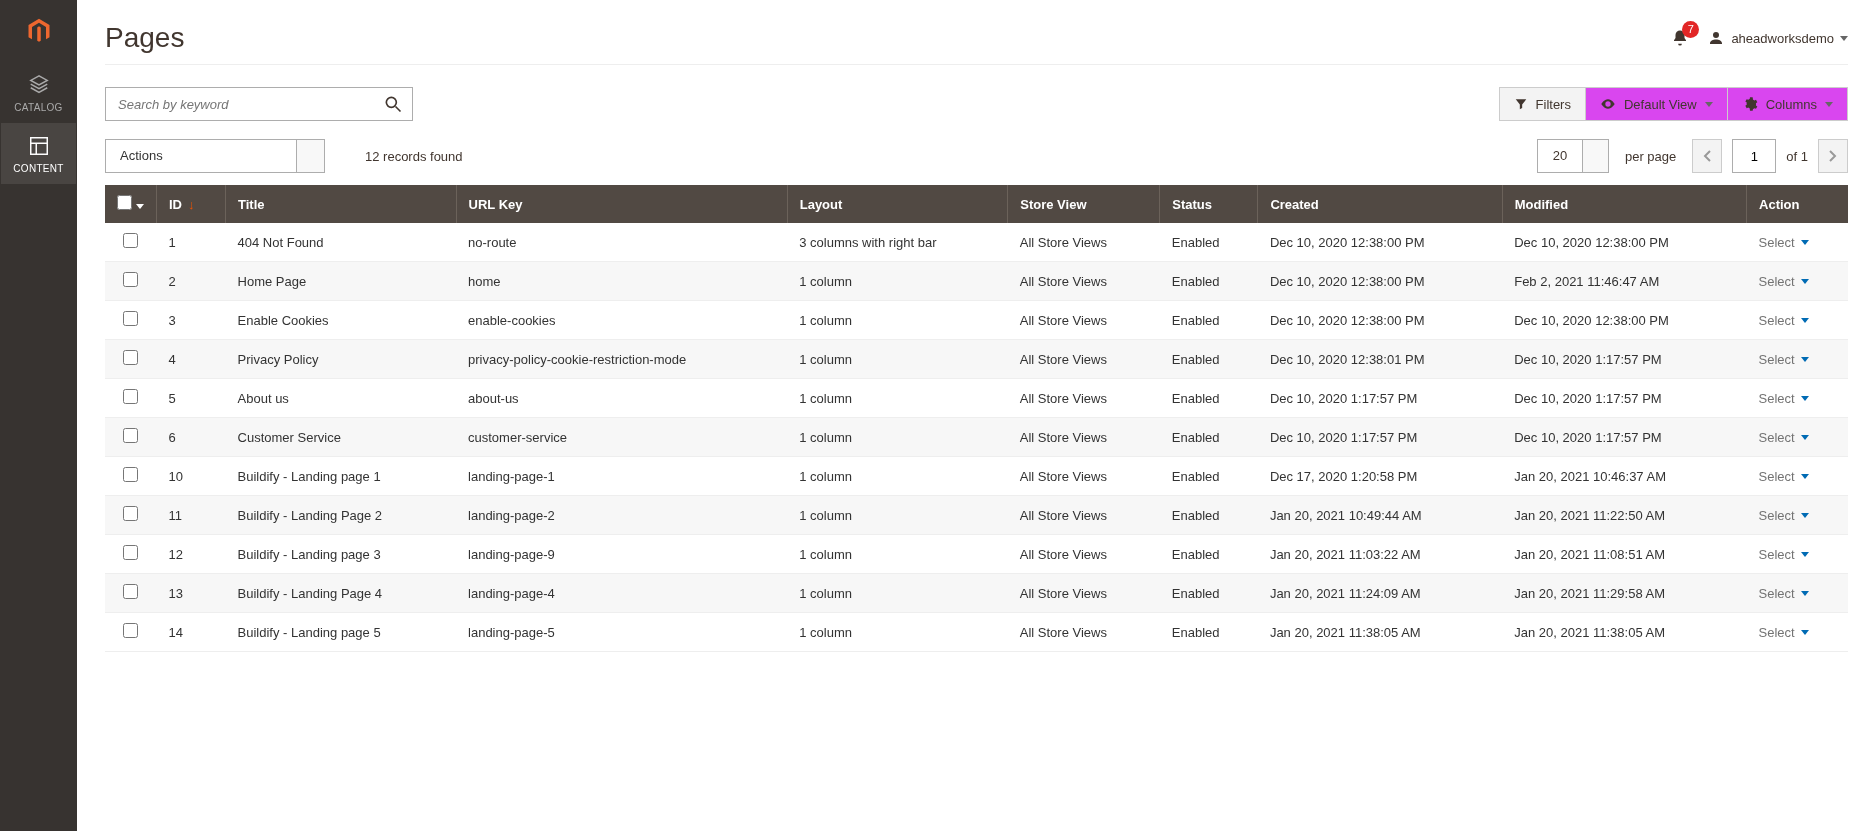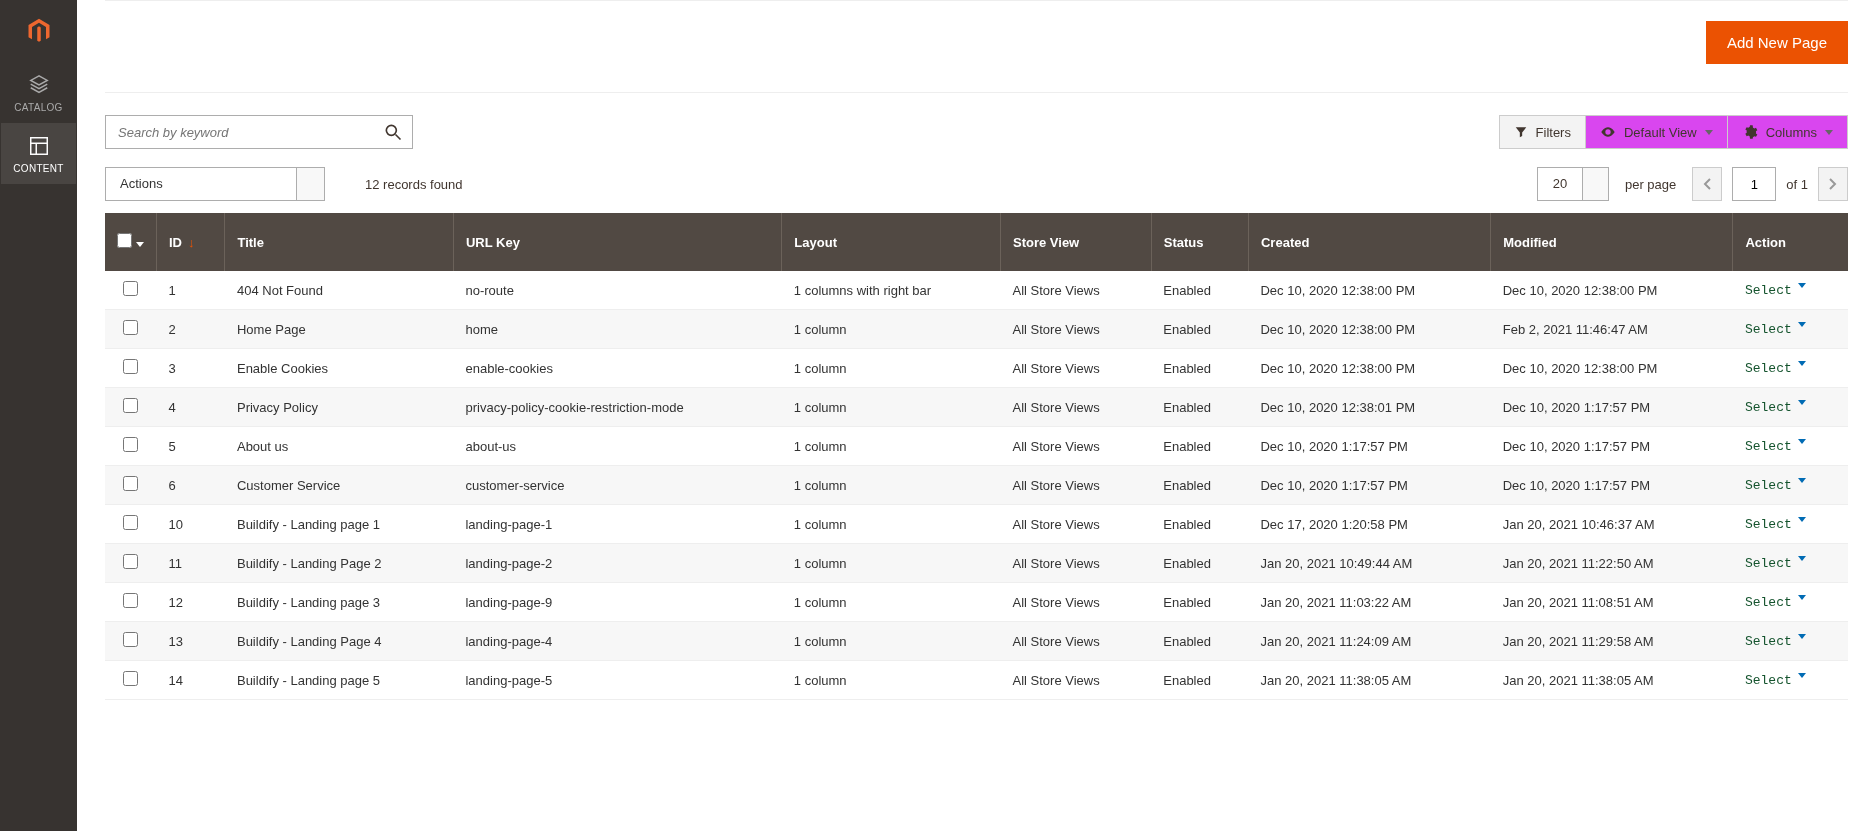--- a/index.html
+++ b/index.html
@@ -48,31 +48,31 @@
 .pag-right { display:flex; align-items:center; gap:16px; font-size:13px; color:#41362f;justify-content:center; }
 .pp-box { display:flex; border:1px solid #adadad; height:34px; }
 .pp-box .pp-val { width:44px; text-align:center; line-height:32px; }
 .pp-box .pp-btn { width:26px; border-left:1px solid #adadad; display:flex; align-items:center; justify-content:center; cursor:pointer; background:#f8f8f8; }
 .pager { display:flex; align-items:center; gap:10px; }
 .pager .pg-btn { width:30px; height:34px; border:1px solid #ccc; background:#f3f3f3; display:flex; align-items:center; justify-content:center; cursor:pointer; color:#999; }
 .pager input { width:44px; height:34px; border:1px solid #adadad; text-align:center; font-size:13px; }
 
 
 table.grid { width:100%; border-collapse:collapse; font-size:13px; }
-thead th { background:#514943; color:#fff; text-align:left; font-weight:600; padding:20px 12px; border-left:1px solid #6b625a; white-space:nowrap; position:relative; }
+thead th { background:#514943; color:#fff; text-align:left; font-weight:600; padding:10px 12px; border-left:1px solid #6b625a; white-space:nowrap; position:relative; }
 thead th:first-child { border-left:none; }
 thead th .sort-arrow { color:#eb5202; margin-left:6px; }
 tbody tr { border-bottom:1px solid #eee; }
 tbody tr:nth-child(even) { background:#f7f7f7; }
 tbody td { padding:10px 12px; color:#333; white-space:nowrap; }
 .checkbox-cell { width:44px; text-align:center; }
 .checkbox-cell input { width:15px; height:15px; }
 th.checkbox-cell { text-align:center; }
 th .hdr-dd { display:inline-block; vertical-align:middle; margin-left:4px; width:0;height:0;border-left:4px solid transparent;border-right:4px solid transparent;border-top:5px solid #fff; }
-.select-link { color:#14532d; cursor:pointer; display:inline-flex; gap:6px;font-family:Liberation Mono, monospace; }
+.select-link { color:#737373; cursor:pointer; display:inline-flex; align-items:center; gap:6px; }
 .select-link .caret-down { width:0;height:0;border-left:4px solid transparent;border-right:4px solid transparent;border-top:5px solid #006bb4; }
 
 
 svg { display:block; }
 </style>
 </head>
 <body>
 
 <div class="sidebar">
   <div class="logo">
@@ -98,24 +98,39 @@
             <line x1="9" y1="9" x2="9" y2="21" stroke="currentColor" stroke-width="1.6"></line>
           </svg>
         </div>
         <div>CONTENT</div>
       </div>
     </div>
 </div>
 
 <div class="main">
 
-
-  <div class="action-bar">
-    <button class="btn-primary">Add New Page</button>
+  <div class="top-bar">
+    <h1 class="page-title">Pages</h1>
+    <div class="top-right">
+      <div class="notif">
+        <svg width="18" height="18" viewBox="0 0 24 24">
+          <path d="M12 2a6 6 0 0 0-6 6v4l-2 3v1h16v-1l-2-3V8a6 6 0 0 0-6-6Zm0 20a2.5 2.5 0 0 0 2.5-2.5h-5A2.5 2.5 0 0 0 12 22Z" fill="#41362f"></path>
+        </svg>
+        <span class="notif-badge">7</span>
+      </div>
+      <div class="user-box">
+        <svg width="18" height="18" viewBox="0 0 24 24">
+          <path d="M12 12a4 4 0 1 0-4-4 4 4 0 0 0 4 4Zm0 2c-4 0-8 2-8 5v1h16v-1c0-3-4-5-8-5Z" fill="#41362f"></path>
+        </svg>
+        <span>aheadworksdemo</span>
+        <span class="caret-down"></span>
+      </div>
+    </div>
   </div>
+
 
   <hr class="sep">
 
   <div class="toolbar-row">
     <div class="search-box">
       <input type="text" placeholder="Search by keyword" style="">
       <span class="search-icon">
         <svg width="20" height="20" viewBox="0 0 24 24">
             <circle cx="10" cy="10" r="6" fill="none" stroke="#41362f" stroke-width="2"></circle>
             <line x1="15" y1="15" x2="21" y2="21" stroke="#41362f" stroke-width="2"></line>
@@ -199,21 +214,21 @@
         <th>Modified</th>
         <th>Action</th>
       </tr>
     </thead>
     <tbody id="grid-body">
         <tr>
           <td class="checkbox-cell"><input type="checkbox" style=""></td>
           <td>1</td>
           <td>404 Not Found</td>
           <td>no-route</td>
-          <td>1 columns with right bar</td>
+          <td>3 columns with right bar</td>
           <td>All Store Views</td>
           <td>Enabled</td>
           <td>Dec 10, 2020 12:38:00 PM</td>
           <td>Dec 10, 2020 12:38:00 PM</td>
           <td><span class="select-link">Select<span class="caret-down"></span></span></td>
         </tr>
         <tr>
           <td class="checkbox-cell"><input type="checkbox" style=""></td>
           <td>2</td>
           <td>Home Page</td>

